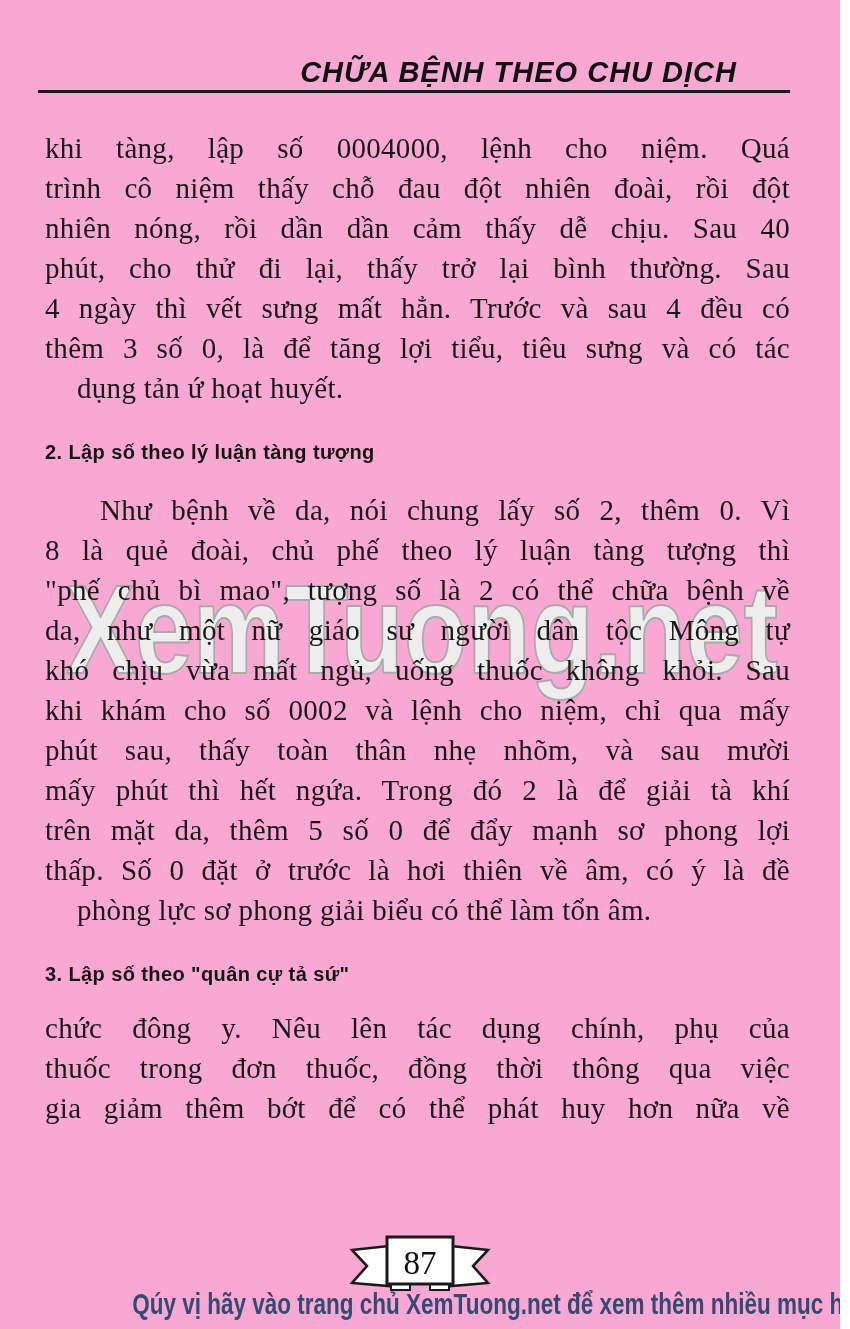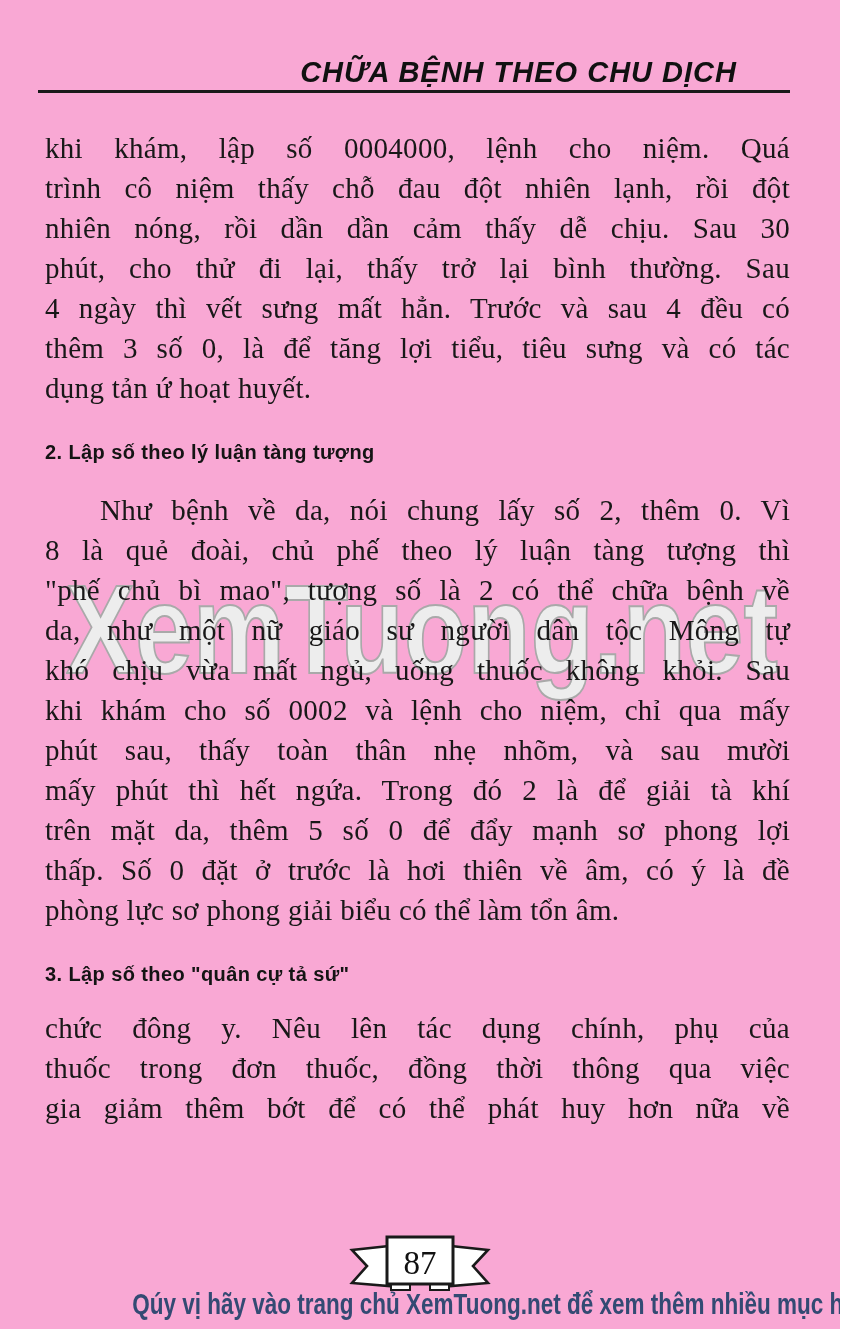--- a/index.html
+++ b/index.html
@@ -32,21 +32,21 @@
   }
   
   .content {
     position:absolute; top:128px; left:45px; width:745px; z-index:1;
   }
   .line {
     font-size:29px; line-height:40px; height:40px;
     text-align:justify; text-align-last:justify;
     letter-spacing:0.3px; white-space:nowrap;
   }
-  .line.last { text-align:center; text-align-last:left; white-space:normal; }
+  .line.last { text-align:center; text-align-last:left; white-space:normal;margin-left:32px; }
   .line.indent { text-indent:55px; }
   .sec-heading {
     font-family:"Liberation Sans", sans-serif;
     font-weight:700; font-size:20px; line-height:36px;
     letter-spacing:0.4px; color:#141414;
     margin-top:26px;
   }
   .para { margin-top:0; }
   .para.gap { margin-top:20px; }
   .para3 { margin-top:16px; }
@@ -84,23 +84,23 @@
 
   <div class="watermark">
     <svg width="718" height="160" viewBox="0 0 718 160">
       <text x="0" y="112" font-size="126" textLength="712" lengthAdjust="spacingAndGlyphs">XemTuong.net</text>
     </svg>
   </div>
 
   <div class="content">
 
     <div class="para">
-      <div class="line">khi khám, lập số 0004000, lệnh cho niệm. Quá</div>
-      <div class="line">trình cô niệm thấy chỗ đau đột nhiên lạnh, rồi đột</div>
-      <div class="line">nhiên nóng, rồi dần dần cảm thấy dễ chịu. Sau 30</div>
+      <div class="line">khi tàng, lập số 0004000, lệnh cho niệm. Quá</div>
+      <div class="line">trình cô niệm thấy chỗ đau đột nhiên đoài, rồi đột</div>
+      <div class="line">nhiên nóng, rồi dần dần cảm thấy dễ chịu. Sau 40</div>
       <div class="line">phút, cho thử đi lại, thấy trở lại bình thường. Sau</div>
       <div class="line">4 ngày thì vết sưng mất hẳn. Trước và sau 4 đều có</div>
       <div class="line">thêm 3 số 0, là để tăng lợi tiểu, tiêu sưng và có tác</div>
       <div class="line last">dụng tản ứ hoạt huyết.</div>
     </div>
 
     <div class="sec-heading">2. Lập số theo lý luận tàng tượng</div>
 
     <div class="para gap">
       <div class="line indent">Như bệnh về da, nói chung lấy số 2, thêm 0. Vì</div>

